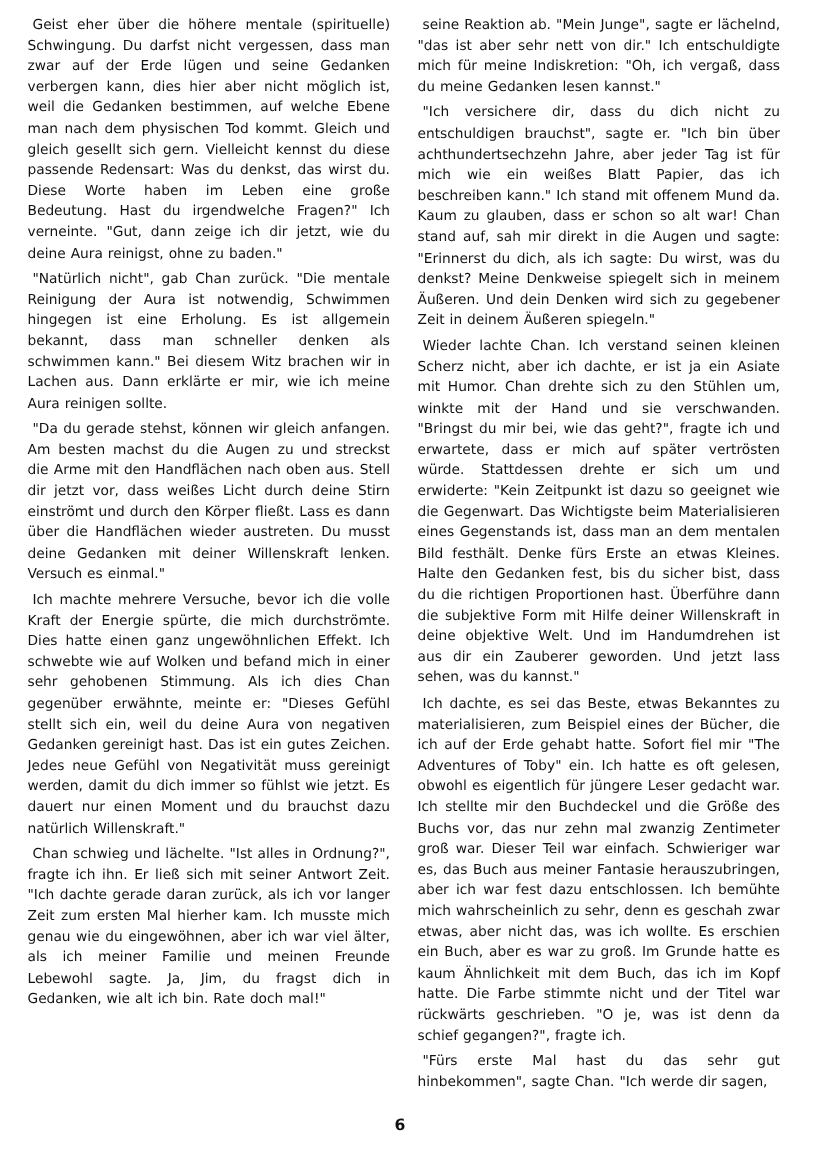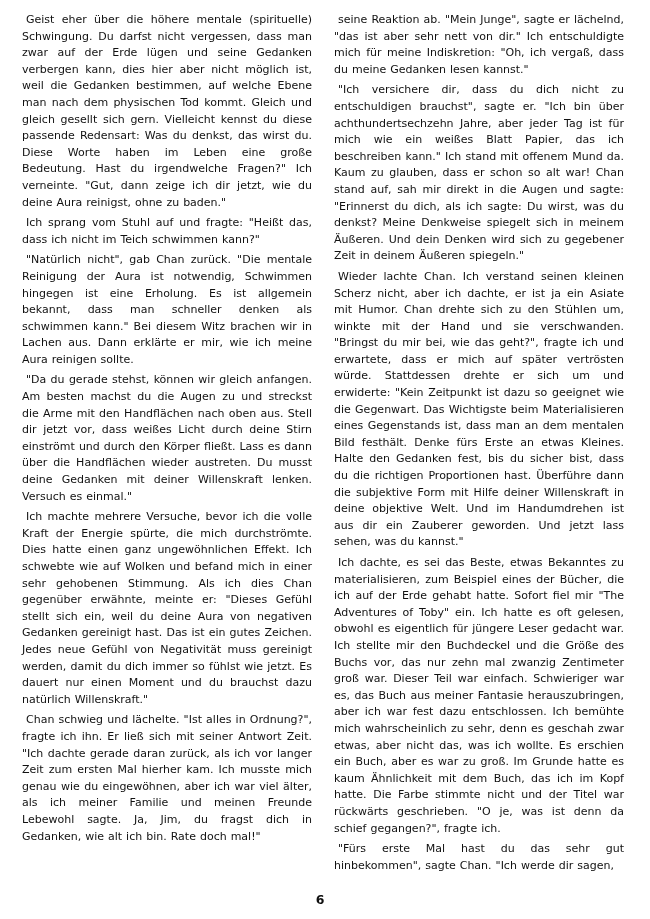--- a/index.html
+++ b/index.html
@@ -45,21 +45,20 @@
     color: #111111;
   }
 </style>
 </head>
 <body>
 
 <div class="page">
   <div class="columns">
     <div class="col">
       <p>Geist eher über die höhere mentale (spirituelle) Schwingung. Du darfst nicht vergessen, dass man zwar auf der Erde lügen und seine Gedanken verbergen kann, dies hier aber nicht möglich ist, weil die Gedanken bestimmen, auf welche Ebene man nach dem physischen Tod kommt. Gleich und gleich gesellt sich gern. Vielleicht kennst du diese passende Redensart: Was du denkst, das wirst du. Diese Worte haben im Leben eine große Bedeutung. Hast du irgendwelche Fragen?" Ich verneinte. "Gut, dann zeige ich dir jetzt, wie du deine Aura reinigst, ohne zu baden."</p>
-      <p>Ich sprang vom Stuhl auf und fragte: "Heißt das, dass ich nicht im Teich schwimmen kann?"</p>
       <p>"Natürlich nicht", gab Chan zurück. "Die mentale Reinigung der Aura ist notwendig, Schwimmen hingegen ist eine Erholung. Es ist allgemein bekannt, dass man schneller denken als schwimmen kann." Bei diesem Witz brachen wir in Lachen aus. Dann erklärte er mir, wie ich meine Aura reinigen sollte.</p>
       <p>"Da du gerade stehst, können wir gleich anfangen. Am besten machst du die Augen zu und streckst die Arme mit den Handflächen nach oben aus. Stell dir jetzt vor, dass weißes Licht durch deine Stirn einströmt und durch den Körper fließt. Lass es dann über die Handflächen wieder austreten. Du musst deine Gedanken mit deiner Willenskraft lenken. Versuch es einmal."</p>
       <p>Ich machte mehrere Versuche, bevor ich die volle Kraft der Energie spürte, die mich durchströmte. Dies hatte einen ganz ungewöhnlichen Effekt. Ich schwebte wie auf Wolken und befand mich in einer sehr gehobenen Stimmung. Als ich dies Chan gegenüber erwähnte, meinte er: "Dieses Gefühl stellt sich ein, weil du deine Aura von negativen Gedanken gereinigt hast. Das ist ein gutes Zeichen. Jedes neue Gefühl von Negativität muss gereinigt werden, damit du dich immer so fühlst wie jetzt. Es dauert nur einen Moment und du brauchst dazu natürlich Willenskraft."</p>
       <p>Chan schwieg und lächelte. "Ist alles in Ordnung?", fragte ich ihn. Er ließ sich mit seiner Antwort Zeit. "Ich dachte gerade daran zurück, als ich vor langer Zeit zum ersten Mal hierher kam. Ich musste mich genau wie du eingewöhnen, aber ich war viel älter, als ich meiner Familie und meinen Freunde Lebewohl sagte. Ja, Jim, du fragst dich in Gedanken, wie alt ich bin. Rate doch mal!"</p>
     </div>
     <div class="col">
       <p>seine Reaktion ab. "Mein Junge", sagte er lächelnd, "das ist aber sehr nett von dir." Ich entschuldigte mich für meine Indiskretion: "Oh, ich vergaß, dass du meine Gedanken lesen kannst."</p>
       <p>"Ich versichere dir, dass du dich nicht zu entschuldigen brauchst", sagte er. "Ich bin über achthundertsechzehn Jahre, aber jeder Tag ist für mich wie ein weißes Blatt Papier, das ich beschreiben kann." Ich stand mit offenem Mund da. Kaum zu glauben, dass er schon so alt war! Chan stand auf, sah mir direkt in die Augen und sagte: "Erinnerst du dich, als ich sagte: Du wirst, was du denkst? Meine Denkweise spiegelt sich in meinem Äußeren. Und dein Denken wird sich zu gegebener Zeit in deinem Äußeren spiegeln."</p>
       <p>Wieder lachte Chan. Ich verstand seinen kleinen Scherz nicht, aber ich dachte, er ist ja ein Asiate mit Humor. Chan drehte sich zu den Stühlen um, winkte mit der Hand und sie verschwanden. "Bringst du mir bei, wie das geht?", fragte ich und erwartete, dass er mich auf später vertrösten würde. Stattdessen drehte er sich um und erwiderte: "Kein Zeitpunkt ist dazu so geeignet wie die Gegenwart. Das Wichtigste beim Materialisieren eines Gegenstands ist, dass man an dem mentalen Bild festhält. Denke fürs Erste an etwas Kleines. Halte den Gedanken fest, bis du sicher bist, dass du die richtigen Proportionen hast. Überführe dann die subjektive Form mit Hilfe deiner Willenskraft in deine objektive Welt. Und im Handumdrehen ist aus dir ein Zauberer geworden. Und jetzt lass sehen, was du kannst."</p>
       <p>Ich dachte, es sei das Beste, etwas Bekanntes zu materialisieren, zum Beispiel eines der Bücher, die ich auf der Erde gehabt hatte. Sofort fiel mir "The Adventures of Toby" ein. Ich hatte es oft gelesen, obwohl es eigentlich für jüngere Leser gedacht war. Ich stellte mir den Buchdeckel und die Größe des Buchs vor, das nur zehn mal zwanzig Zentimeter groß war. Dieser Teil war einfach. Schwieriger war es, das Buch aus meiner Fantasie herauszubringen, aber ich war fest dazu entschlossen. Ich bemühte mich wahrscheinlich zu sehr, denn es geschah zwar etwas, aber nicht das, was ich wollte. Es erschien ein Buch, aber es war zu groß. Im Grunde hatte es kaum Ähnlichkeit mit dem Buch, das ich im Kopf hatte. Die Farbe stimmte nicht und der Titel war rückwärts geschrieben. "O je, was ist denn da schief gegangen?", fragte ich.</p>

